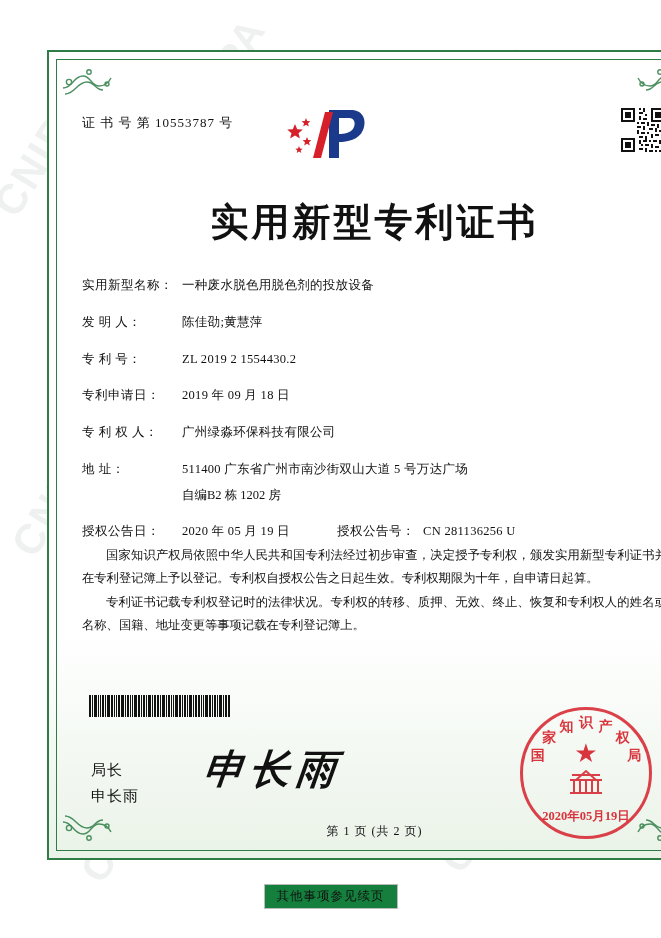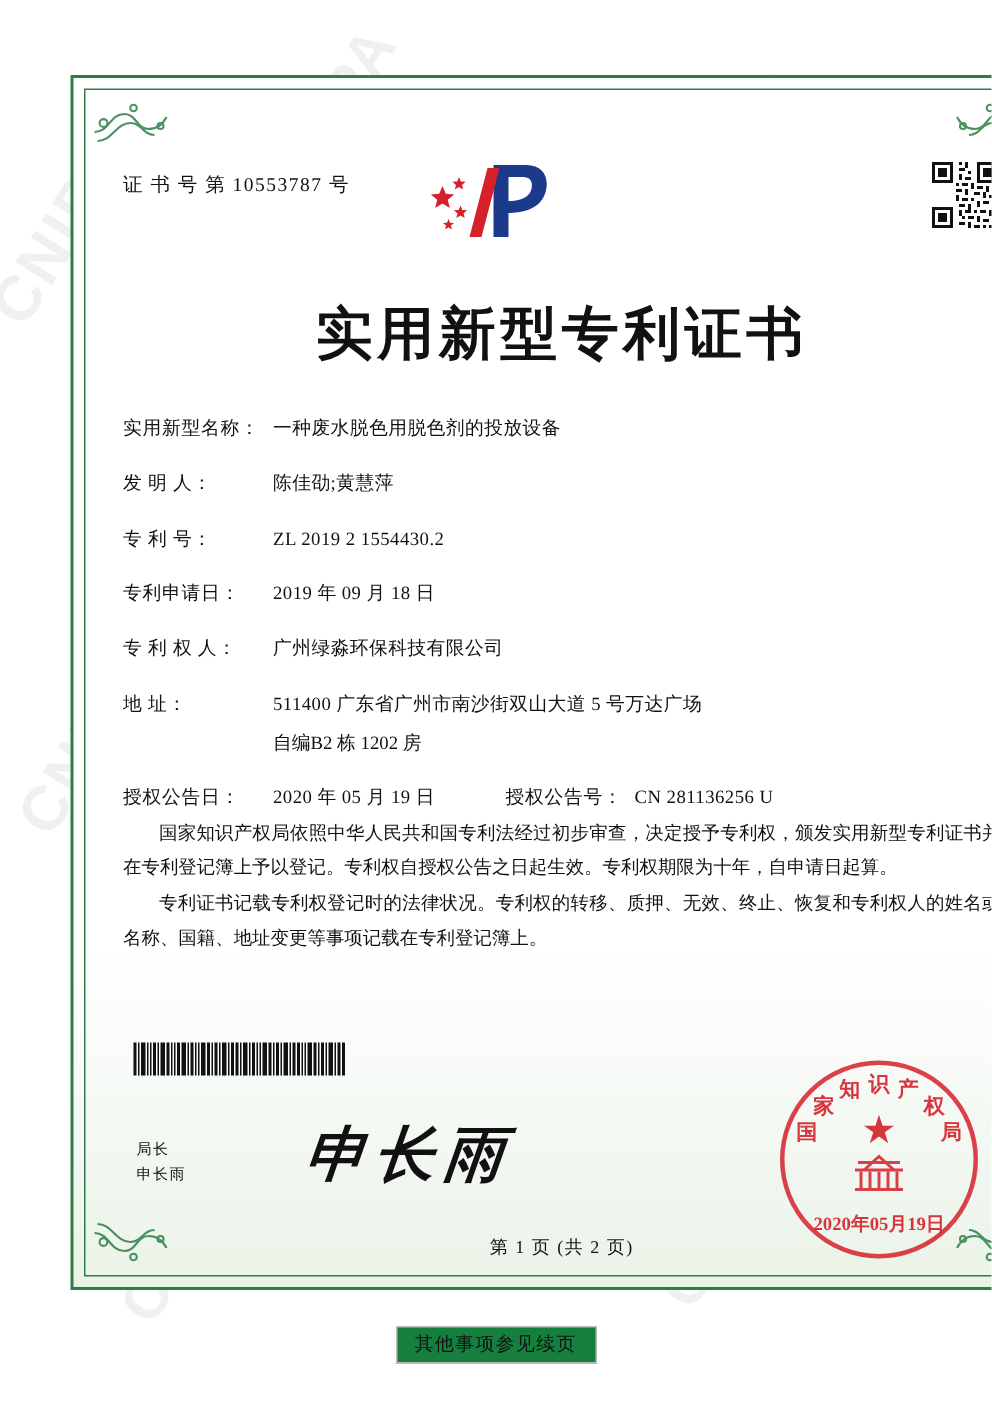--- a/index.html
+++ b/index.html
@@ -171,21 +171,21 @@
     background: #111;
     height: 100%;
     margin-right: 1px;
   }
 
   
   .sig-label {
     position: absolute;
     left: 42px;
     top: 706px;
-    font-size: 10px;
+    font-size: 15px;
     line-height: 1.7;
     letter-spacing: 1px;
   }
   .sig-script {
     position: absolute;
     left: 155px;
     top: 690px;
     font-size: 40px;
     font-family: "DejaVu Serif", serif;
     font-style: italic;

